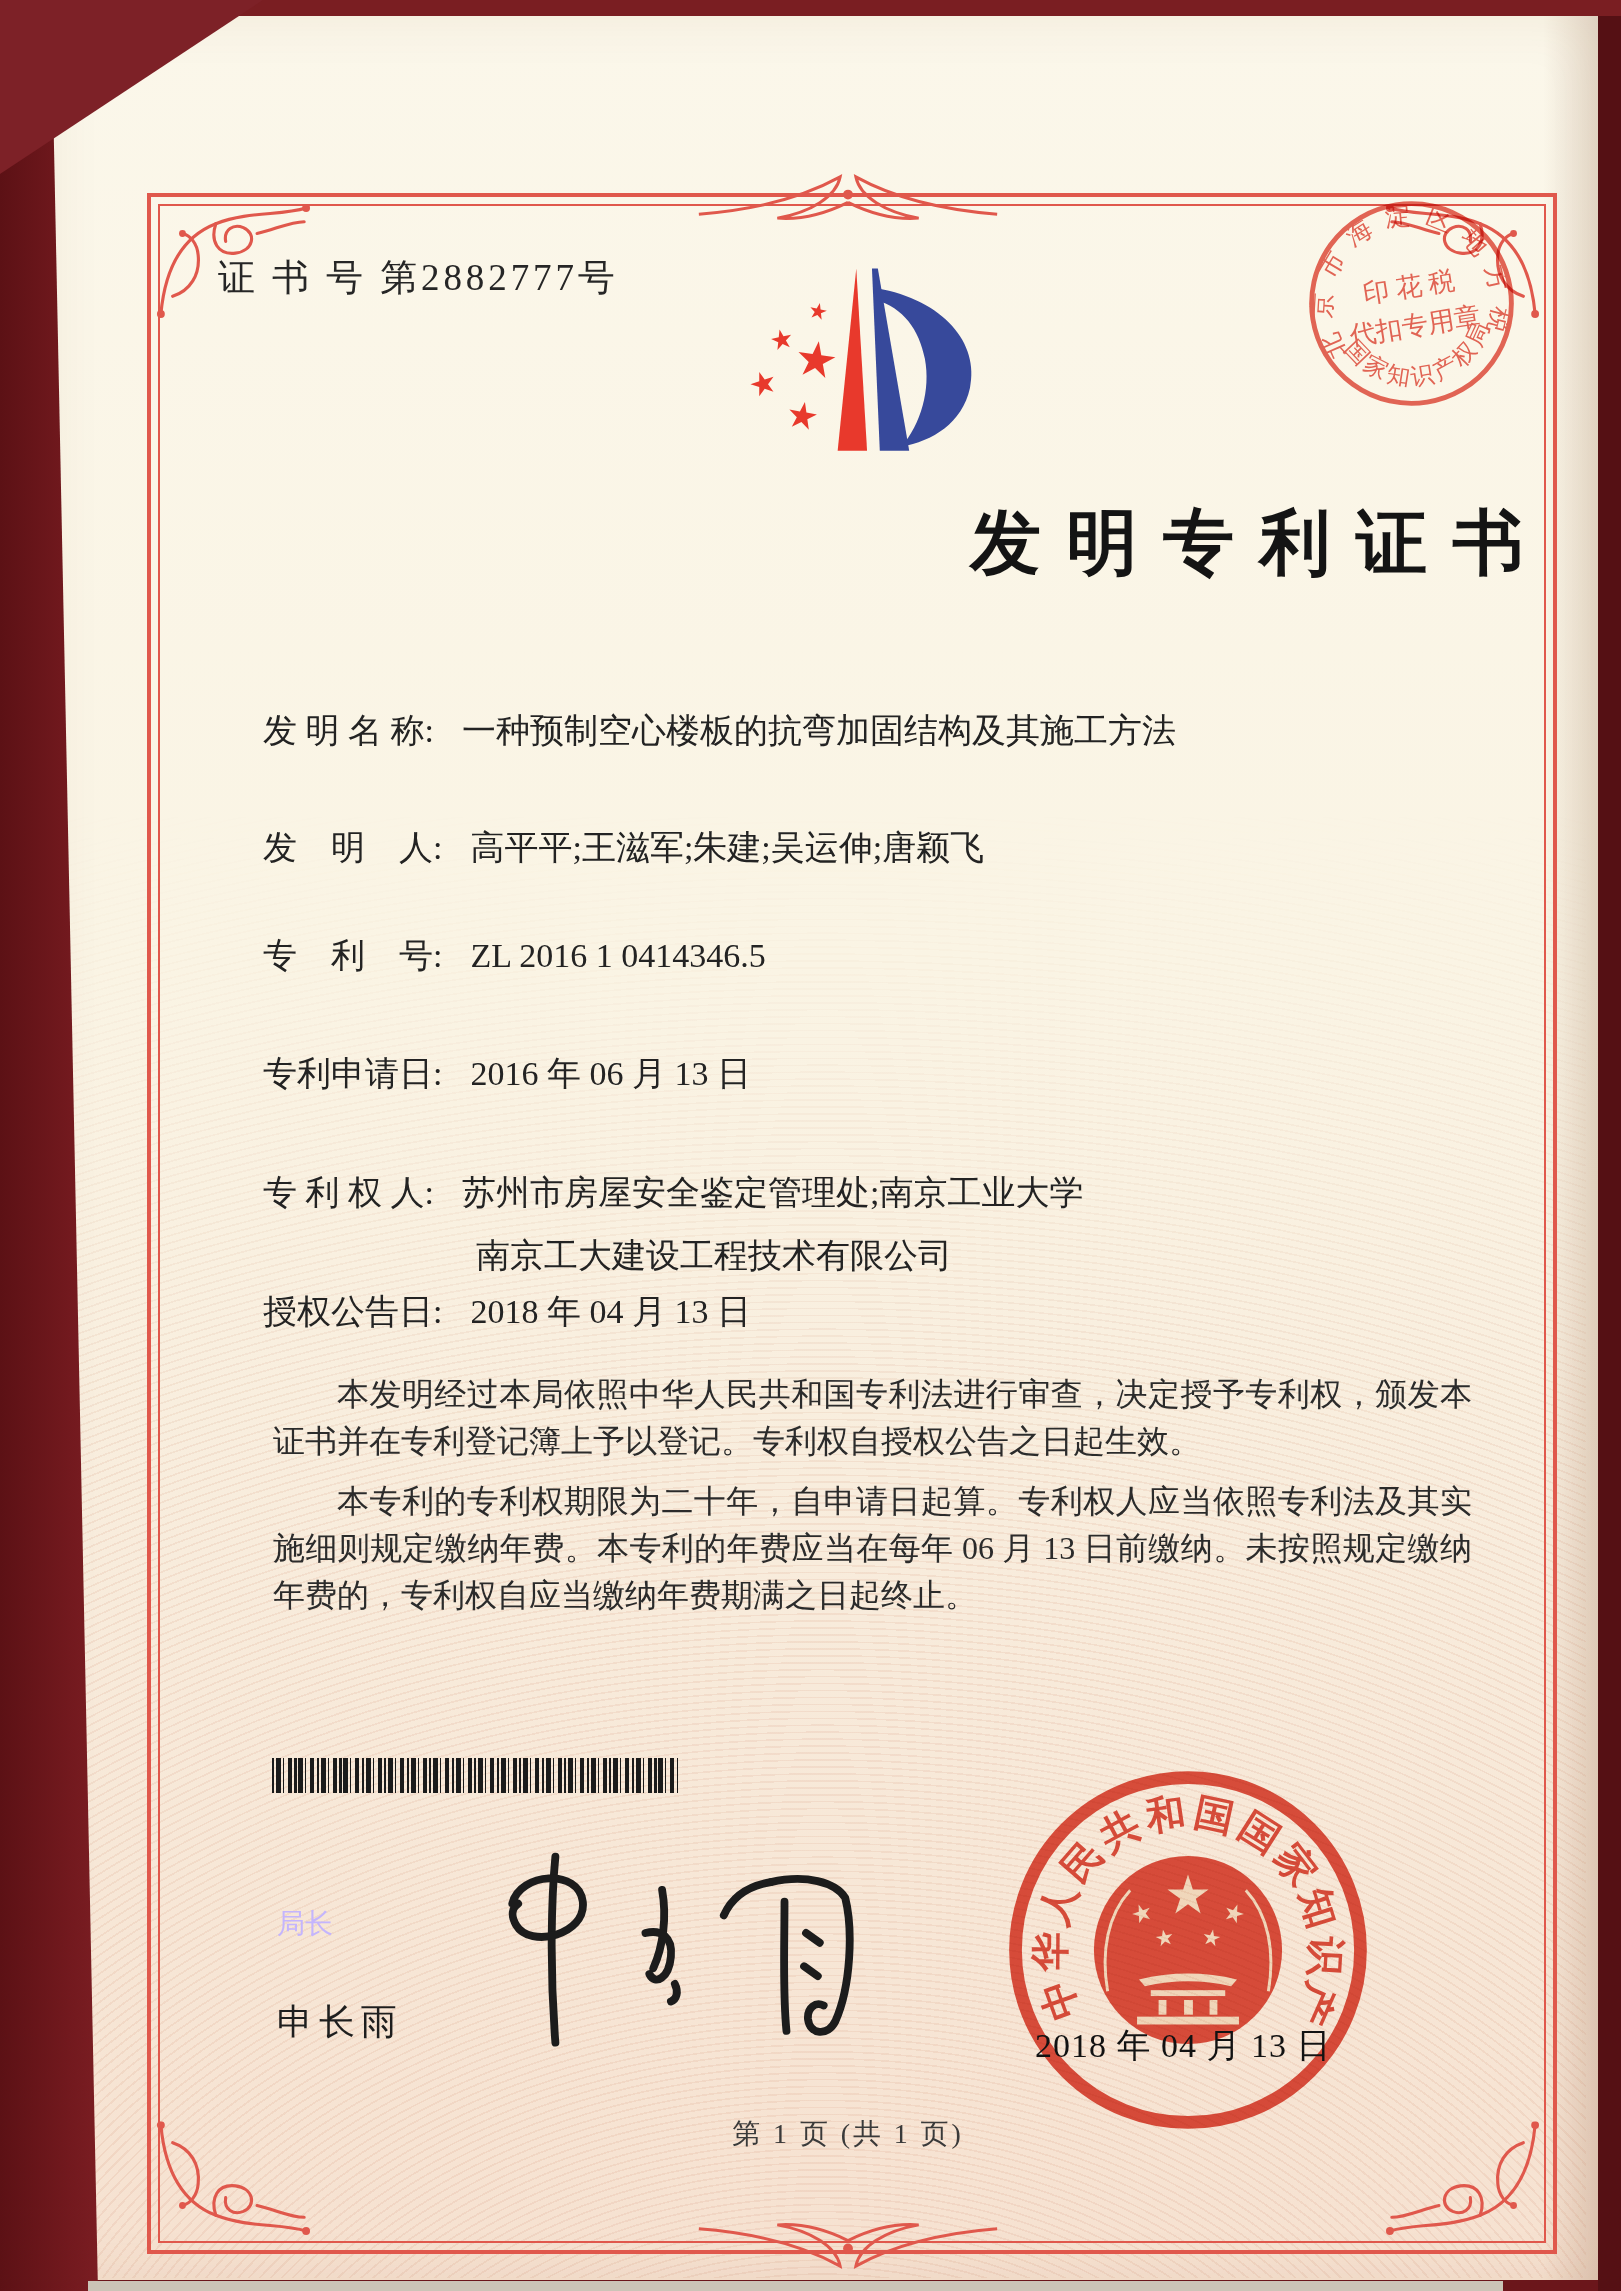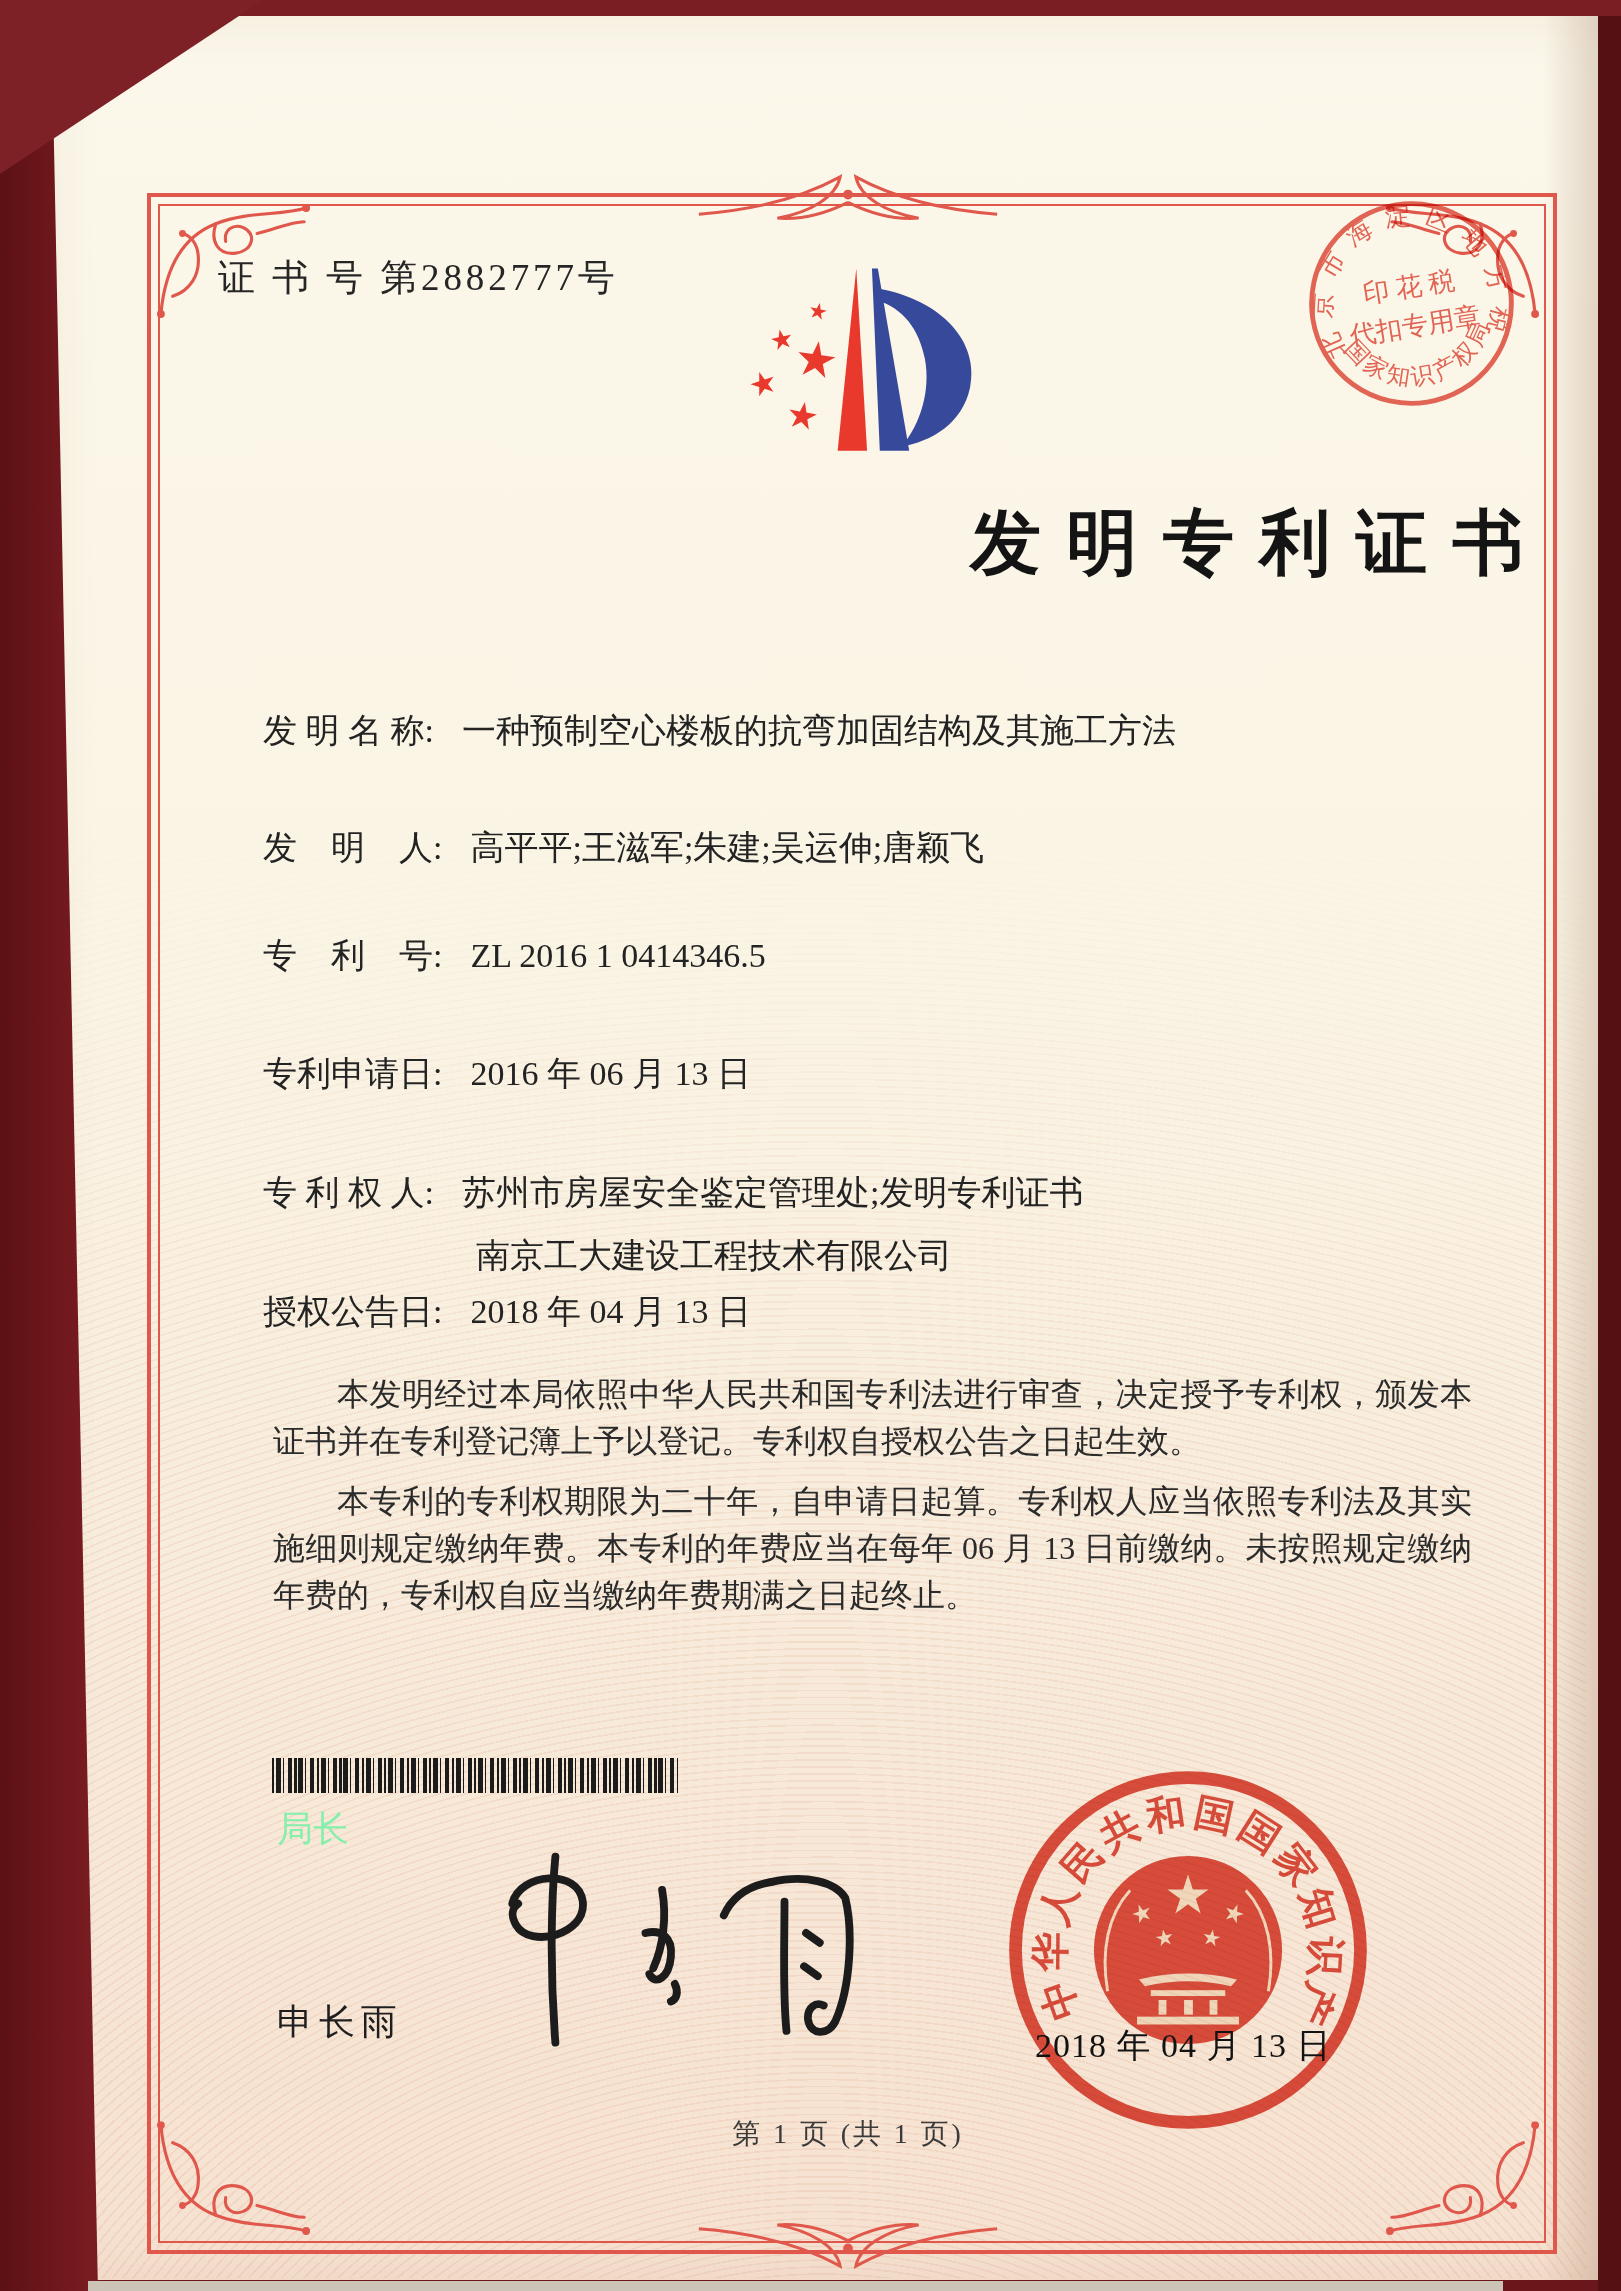--- a/index.html
+++ b/index.html
@@ -48,21 +48,21 @@
   .row-line2{position:absolute;left:476px;font-size:34px;color:#232323;z-index:5;}
   .paras{position:absolute;left:260px;top:1358px;width:1225px;z-index:5;
     font-size:32px;line-height:47px;color:#2b2b2b;text-align:justify;}
   .paras p{margin:13px;text-indent:2em;}
   .barcode{position:absolute;left:272px;top:1758px;width:406px;height:35px;z-index:5;
     background:repeating-linear-gradient(90deg,
       #1b1b1b 0 2px,transparent 2px 3.9px,
       #1b1b1b 3.9px 8.8px,transparent 8.8px 10.8px,
       #1b1b1b 10.8px 11.8px,transparent 11.8px 15.7px,
       #1b1b1b 15.7px 19.6px,transparent 19.6px 22.5px);}
-  .signer-title{position:absolute;left:277px;top:1805px;font-size:36px;color:#86efac;z-index:5;}
+  .signer-title{position:absolute;left:277px;top:1905px;font-size:28px;color:#c4b5fd;z-index:5;}
   .signer-name{position:absolute;left:277px;top:1998px;font-size:36px;letter-spacing:5.9px;color:#1e1e1e;z-index:5;}
   .signature{position:absolute;left:461px;top:1839px;width:412px;height:235px;z-index:6;}
   .seal{position:absolute;left:992px;top:1754px;width:392px;height:392px;z-index:7;
     opacity:.95;mix-blend-mode:multiply;}
   .seal-date{position:absolute;left:1035px;top:2023px;font-size:34px;letter-spacing:1px;
     color:#121212;z-index:8;white-space:pre;}
   .tax-stamp{position:absolute;left:1294px;top:186px;width:235px;height:235px;z-index:6;
     transform:rotate(-9deg);opacity:.9;mix-blend-mode:multiply;}
   .footer{position:absolute;left:147px;width:1402px;top:2115px;text-align:center;
     font-size:28px;letter-spacing:2.9px;color:#3a3a3a;z-index:5;white-space:pre;}
@@ -140,21 +140,21 @@
     <path d="M157,46 C225,58 262,102 252,148 C244,184 214,202 182,208 C202,184 212,150 206,118 C200,88 184,66 156,58 Z"></path>
   </g>
 </svg>
 
 <div class="title">发明专利证书</div>
 
 <div class="row" style="top:708px"><span class="lab">发 明 名 称:</span><span class="val">一种预制空心楼板的抗弯加固结构及其施工方法</span></div>
 <div class="row" style="top:825px"><span class="lab">发　明　人:</span><span class="val">高平平;王滋军;朱建;吴运伸;唐颖飞</span></div>
 <div class="row" style="top:933px"><span class="lab">专　利　号:</span><span class="val">ZL 2016 1 0414346.5</span></div>
 <div class="row" style="top:1051px"><span class="lab">专利申请日:</span><span class="val">2016 年 06 月 13 日</span></div>
-<div class="row" style="top:1170px"><span class="lab">专 利 权 人:</span><span class="val">苏州市房屋安全鉴定管理处;发明专利证书</span></div>
+<div class="row" style="top:1170px"><span class="lab">专 利 权 人:</span><span class="val">苏州市房屋安全鉴定管理处;南京工业大学</span></div>
 <div class="row-line2" style="top:1233px">南京工大建设工程技术有限公司</div>
 <div class="row" style="top:1289px"><span class="lab">授权公告日:</span><span class="val">2018 年 04 月 13 日</span></div>
 
 <div class="paras">
   <p>本发明经过本局依照中华人民共和国专利法进行审查，决定授予专利权，颁发本证书并在专利登记簿上予以登记。专利权自授权公告之日起生效。</p>
   <p>本专利的专利权期限为二十年，自申请日起算。专利权人应当依照专利法及其实施细则规定缴纳年费。本专利的年费应当在每年 06 月 13 日前缴纳。未按照规定缴纳年费的，专利权自应当缴纳年费期满之日起终止。</p>
 </div>
 
 <div class="barcode"></div>
 

